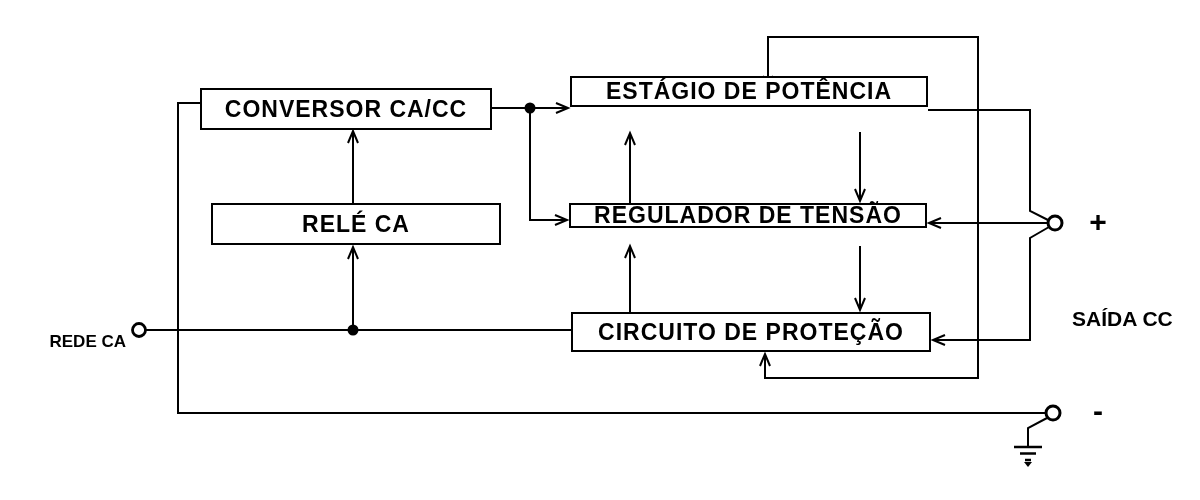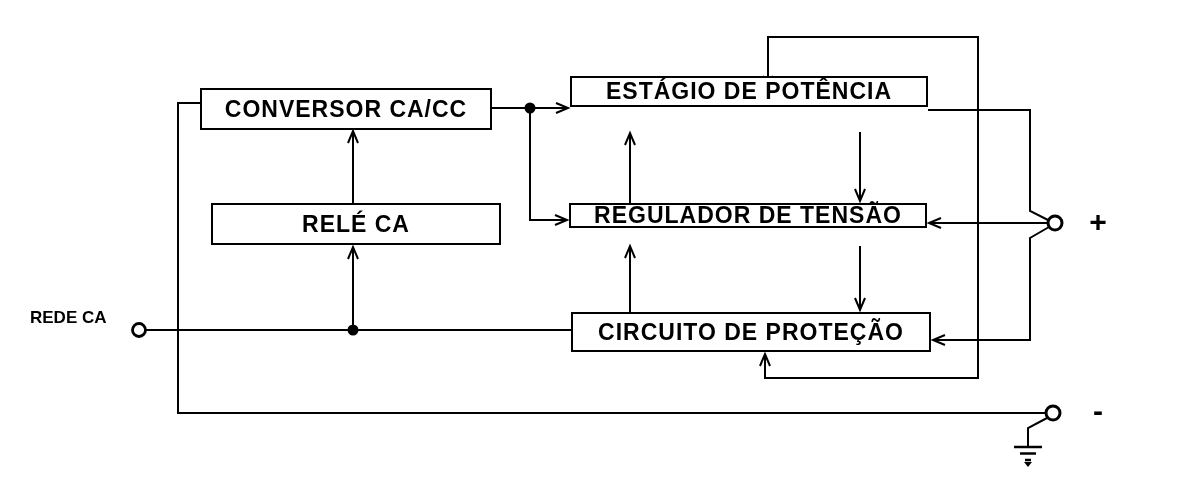--- a/index.html
+++ b/index.html
@@ -30,21 +30,21 @@
     font-size: 23px;
     letter-spacing: 1px;
     white-space: nowrap;
   }
   .lbl {
     position: absolute;
     z-index: 2;
     font-weight: bold;
     white-space: pre;
   }
-  .lbl-rede   { left: 30px;  top: 308px; width: 96px;  font-size: 17px; }
+  .lbl-rede   { left: 30px;  top: 332px; width: 96px;  font-size: 17px; text-align: right; }
   .lbl-plus   { left: 1083px; top: 205px; width: 30px; font-size: 30px; text-align: center; }
   .lbl-minus  { left: 1083px; top: 394px; width: 30px; font-size: 30px; text-align: center; }
   .lbl-saida  { left: 1072px; top: 307px; font-size: 21px; }
   .lbl-caption{ left: 162px; top: 432px; font-size: 25px; letter-spacing: 1.2px; }
 </style>
 </head>
 <body>
 
 <div class="canvas">
 
@@ -148,15 +148,16 @@
   <div class="block" style="left:569px; top:203px; width:358px; height:25px;">REGULADOR DE TENSÃO</div>
 
   <div class="block" style="left:571px; top:312px; width:360px; height:40px;">CIRCUITO DE PROTEÇÃO</div>
 
   <div class="lbl lbl-rede">REDE CA</div>
 
   <div class="lbl lbl-plus">+</div>
 
   <div class="lbl lbl-minus">-</div>
 
+  <div class="lbl lbl-saida">SAÍDA CC</div>
 
 
 </div>
 
 </body></html>

